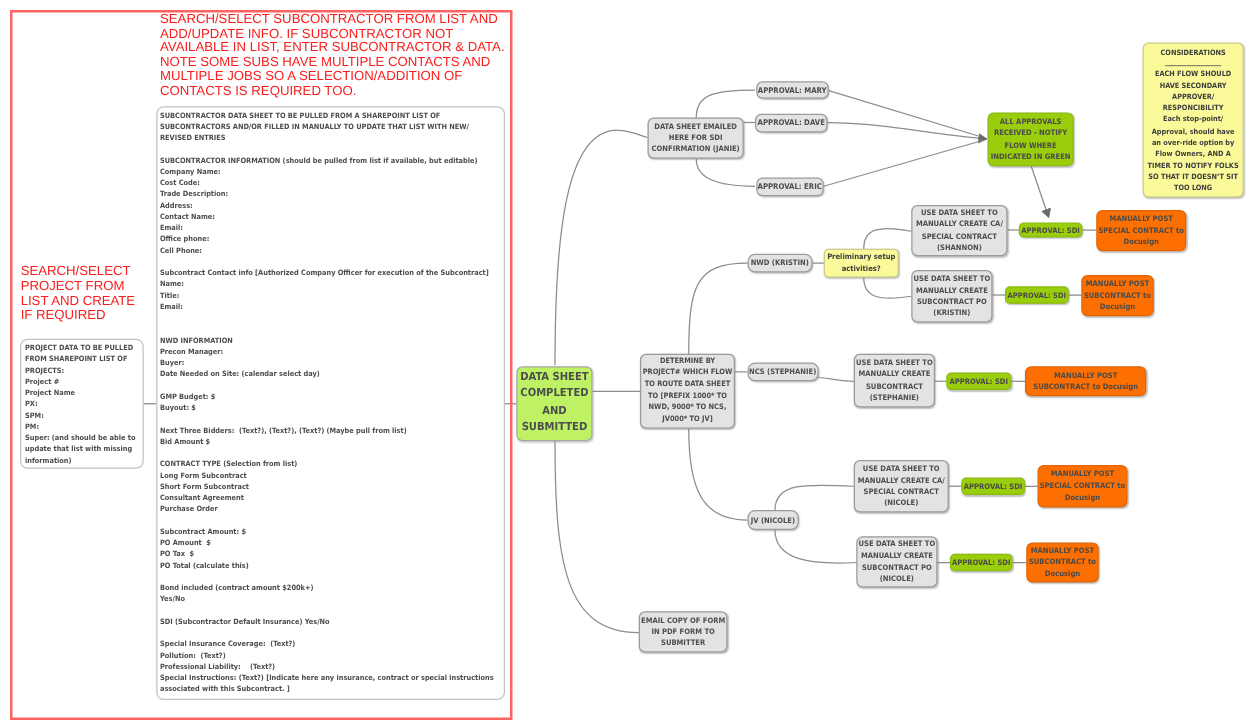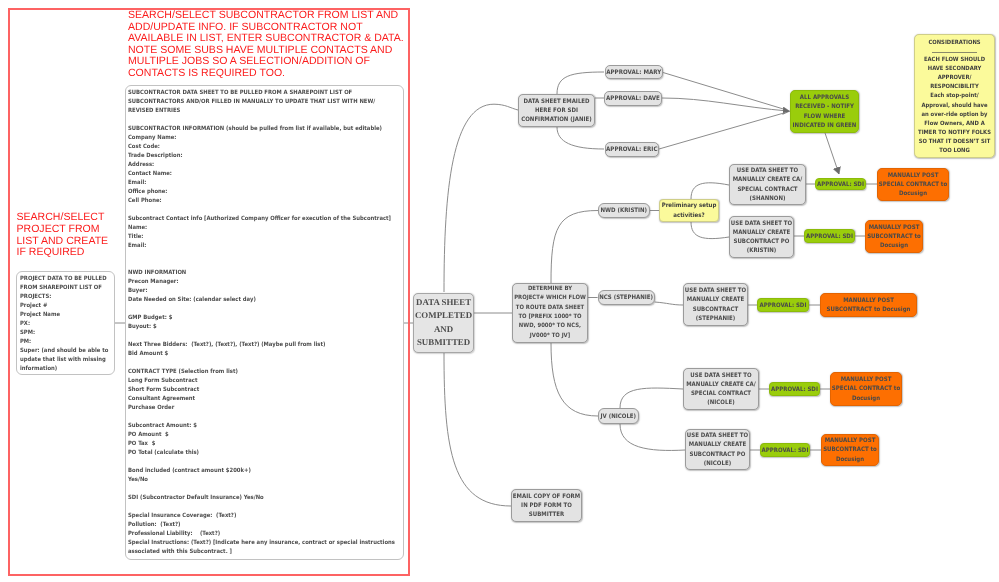--- a/index.html
+++ b/index.html
@@ -19,21 +19,21 @@
   .node{position:absolute;box-sizing:border-box;display:flex;align-items:center;
         justify-content:center;text-align:center;border-radius:5px;
         font-family:"DejaVu Sans",sans-serif;font-stretch:condensed;
         font-weight:bold;color:#4d4d4d;}
   .node span{display:block;width:100%;}
 
   .gray{background:#e3e3e3;border:1px solid #9b9b9b;box-shadow:0.7px 0.9px 1.2px rgba(110,110,110,0.42);}
   .green{background:#9acd0b;border:1px solid #8cbb0a;color:#4a4a4a;box-shadow:0.7px 0.9px 1.2px rgba(110,110,110,0.42);}
   .orange{background:#fd6f01;border:1px solid #e36401;color:#4a4a4a;box-shadow:0.7px 0.9px 1.2px rgba(110,110,110,0.42);}
   .yellow{background:#fbfa9b;border:1px solid #cfce88;color:#3d3d3d;box-shadow:0.7px 0.9px 1.2px rgba(110,110,110,0.42);}
-  .white{background:#e5e5e5;border:1px solid #a6a6a6;box-shadow:0.7px 0.9px 1.2px rgba(110,110,110,0.30);font-family:Liberation Serif, serif;}
+  .white{background:#bef264;border:1px solid #a6a6a6;box-shadow:0.7px 0.9px 1.2px rgba(110,110,110,0.30);}
 
   .panel{position:absolute;box-sizing:border-box;background:#ffffff;
          border:1px solid #c2c2c2;border-radius:6px;color:#4d4d4d;
          font-family:"DejaVu Sans",sans-serif;font-stretch:condensed;
          font-weight:bold;overflow:hidden;}
   .panel .ln{display:block;white-space:pre-wrap;}
 </style>
 </head>
 <body>
 

